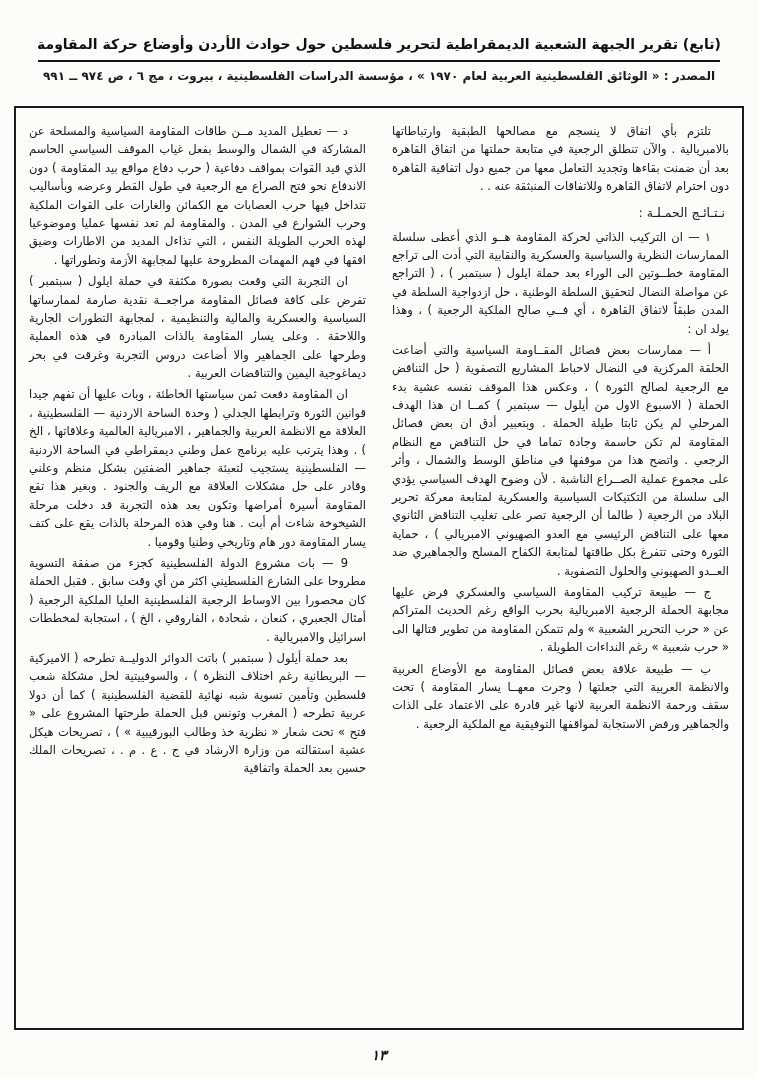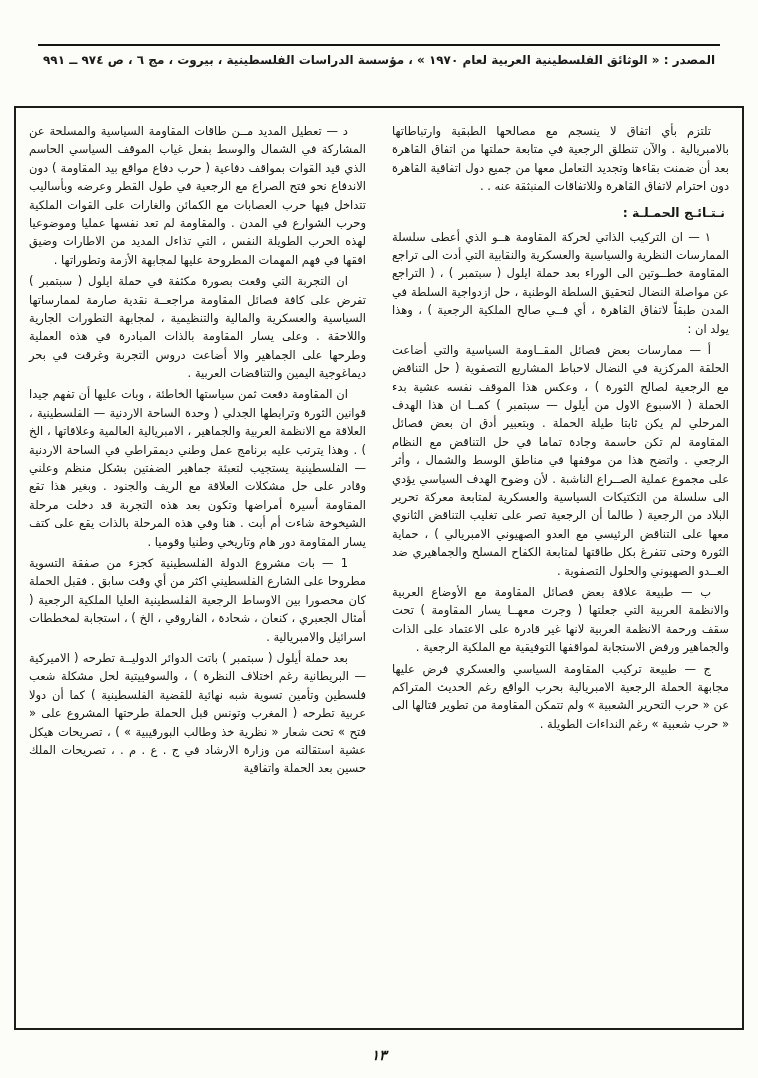--- a/index.html
+++ b/index.html
@@ -62,21 +62,21 @@
     font-size: 11.5px;
     line-height: 1.6;
     color: #151515;
   }
   .col p {
     margin: 0 0 3px 0;
     text-indent: 18px;
   }
   .section-heading {
     font-size: 12.5px;
-    font-weight: bold;
+    font-weight: normal;
     margin: 7px 0 5px 0;
     text-indent: 4px;
   }
   
   .page-footer {
     position: absolute;
     bottom: 14px;
     left: 0;
     right: 0;
     text-align: center;
@@ -88,40 +88,41 @@
     color: #111;
     font-style: italic;
   }
 </style>
 </head>
 <body>
 
 <div class="page">
 
   <header class="doc-header">
+    <div class="doc-title">(تابع) تقرير الجبهة الشعبية الديمقراطية لتحرير فلسطين حول حوادث الأردن وأوضاع حركة المقاومة</div>
     <div class="header-rule"></div>
     <div class="doc-source">المصدر : « الوثائق الفلسطينية العربية لعام ١٩٧٠ » ، مؤسسة الدراسات الفلسطينية ، بيروت ، مج ٦ ، ص ٩٧٤ ــ ٩٩١</div>
   </header>
 
   <main class="content-box">
 
     <div class="col">
       <p>تلتزم بأي اتفاق لا ينسجم مع مصالحها الطبقية وارتباطاتها بالامبريالية . والآن تنطلق الرجعية في متابعة حملتها من اتفاق القاهرة بعد أن ضمنت بقاءها وتجديد التعامل معها من جميع دول اتفاقية القاهرة دون احترام لاتفاق القاهرة وللاتفاقات المنبثقة عنه . .</p>
       <div class="section-heading">نـتـائـج الحمـلـة :</div>
       <p>١ — ان التركيب الذاتي لحركة المقاومة هــو الذي أعطى سلسلة الممارسات النظرية والسياسية والعسكرية والنقابية التي أدت الى تراجع المقاومة خطــوتين الى الوراء بعد حملة ايلول ( سبتمبر ) ، ( التراجع عن مواصلة النضال لتحقيق السلطة الوطنية ، حل ازدواجية السلطة في المدن طبقاً لاتفاق القاهرة ، أي فــي صالح الملكية الرجعية ) ، وهذا يولد ان :</p>
       <p>أ — ممارسات بعض فصائل المقــاومة السياسية والتي أضاعت الحلقة المركزية في النضال لاحباط المشاريع التصفوية ( حل التناقض مع الرجعية لصالح الثورة ) ، وعكس هذا الموقف نفسه عشية بدء الحملة ( الاسبوع الاول من أيلول — سبتمبر ) كمــا ان هذا الهدف المرحلي لم يكن ثابتا طيلة الحملة . وبتعبير أدق ان بعض فصائل المقاومة لم تكن حاسمة وجادة تماما في حل التناقض مع النظام الرجعي . واتضح هذا من موقفها في مناطق الوسط والشمال ، وأثر على مجموع عملية الصــراع الناشبة . لأن وضوح الهدف السياسي يؤدي الى سلسلة من التكتيكات السياسية والعسكرية لمتابعة معركة تحرير البلاد من الرجعية ( طالما أن الرجعية تصر على تغليب التناقض الثانوي معها على التناقض الرئيسي مع العدو الصهيوني الامبريالي ) ، حماية الثورة وحتى تتفرغ بكل طاقتها لمتابعة الكفاح المسلح والجماهيري ضد العــدو الصهيوني والحلول التصفوية .</p>
+      <p>ج — طبيعة تركيب المقاومة السياسي والعسكري فرض عليها مجابهة الحملة الرجعية الامبريالية بحرب الواقع رغم الحديث المتراكم عن « حرب التحرير الشعبية » ولم تتمكن المقاومة من تطوير قتالها الى « حرب شعبية » رغم النداءات الطويلة .</p>
       <p>ب — طبيعة علاقة بعض فصائل المقاومة مع الأوضاع العربية والانظمة العربية التي جعلتها ( وجرت معهــا يسار المقاومة ) تحت سقف ورحمة الانظمة العربية لانها غير قادرة على الاعتماد على الذات والجماهير ورفض الاستجابة لمواقفها التوفيقية مع الملكية الرجعية .</p>
-      <p>ج — طبيعة تركيب المقاومة السياسي والعسكري فرض عليها مجابهة الحملة الرجعية الامبريالية بحرب الواقع رغم الحديث المتراكم عن « حرب التحرير الشعبية » ولم تتمكن المقاومة من تطوير قتالها الى « حرب شعبية » رغم النداءات الطويلة .</p>
     </div>
 
     <div class="col">
       <p>د — تعطيل المديد مــن طاقات المقاومة السياسية والمسلحة عن المشاركة في الشمال والوسط بفعل غياب الموقف السياسي الحاسم الذي قيد القوات بمواقف دفاعية ( حرب دفاع مواقع بيد المقاومة ) دون الاندفاع نحو فتح الصراع مع الرجعية في طول القطر وعرضه وبأساليب تتداخل فيها حرب العصابات مع الكمائن والغارات على القوات الملكية وحرب الشوارع في المدن . والمقاومة لم تعد نفسها عمليا وموضوعيا لهذه الحرب الطويلة النفس ، التي تذاءل المديد من الاطارات وضيق افقها في فهم المهمات المطروحة عليها لمجابهة الأزمة وتطوراتها .</p>
       <p>ان التجربة التي وقعت بصورة مكثفة في حملة ايلول ( سبتمبر ) تفرض على كافة فصائل المقاومة مراجعــة نقدية صارمة لممارساتها السياسية والعسكرية والمالية والتنظيمية ، لمجابهة التطورات الجارية واللاحقة . وعلى يسار المقاومة بالذات المبادرة في هذه العملية وطرحها على الجماهير والا أضاعت دروس التجربة وغرقت في بحر ديماغوجية اليمين والتناقضات العربية .</p>
       <p>ان المقاومة دفعت ثمن سياستها الخاطئة ، وبات عليها أن تفهم جيدا قوانين الثورة وترابطها الجدلي ( وحدة الساحة الاردنية — الفلسطينية ، العلاقة مع الانظمة العربية والجماهير ، الامبريالية العالمية وعلاقاتها ، الخ ) . وهذا يترتب عليه برنامج عمل وطني ديمقراطي في الساحة الاردنية — الفلسطينية يستجيب لتعبئة جماهير الضفتين بشكل منظم وعلني وقادر على حل مشكلات العلاقة مع الريف والجنود . وبغير هذا تقع المقاومة أسيرة أمراضها وتكون بعد هذه التجربة قد دخلت مرحلة الشيخوخة شاءت أم أبت . هنا وفي هذه المرحلة بالذات يقع على كتف يسار المقاومة دور هام وتاريخي وطنيا وقوميا .</p>
-      <p>1 — بات مشروع الدولة الفلسطينية كجزء من صفقة التسوية مطروحا على الشارع الفلسطيني اكثر من أي وقت سابق . فقبل الحملة كان محصورا بين الاوساط الرجعية الفلسطينية العليا الملكية الرجعية ( أمثال الجعبري ، كنعان ، شحادة ، الفاروقي ، الخ ) ، استجابة لمخططات اسرائيل والامبريالية .</p>
+      <p>9 — بات مشروع الدولة الفلسطينية كجزء من صفقة التسوية مطروحا على الشارع الفلسطيني اكثر من أي وقت سابق . فقبل الحملة كان محصورا بين الاوساط الرجعية الفلسطينية العليا الملكية الرجعية ( أمثال الجعبري ، كنعان ، شحادة ، الفاروقي ، الخ ) ، استجابة لمخططات اسرائيل والامبريالية .</p>
       <p>بعد حملة أيلول ( سبتمبر ) باتت الدوائر الدوليــة تطرحه ( الاميركية — البريطانية رغم اختلاف النظرة ) ، والسوفييتية لحل مشكلة شعب فلسطين وتأمين تسوية شبه نهائية للقضية الفلسطينية ) كما أن دولا عربية تطرحه ( المغرب وتونس قبل الحملة طرحتها المشروع على « فتح » تحت شعار « نظرية خذ وطالب البورقيبية » ) ، تصريحات هيكل عشية استقالته من وزارة الارشاد في ج . ع . م . ، تصريحات الملك حسين بعد الحملة واتفاقية</p>
     </div>
 
   </main>
 
   <footer class="page-footer">
     <span class="page-number">١٣</span>
   </footer>
 
 </div>

